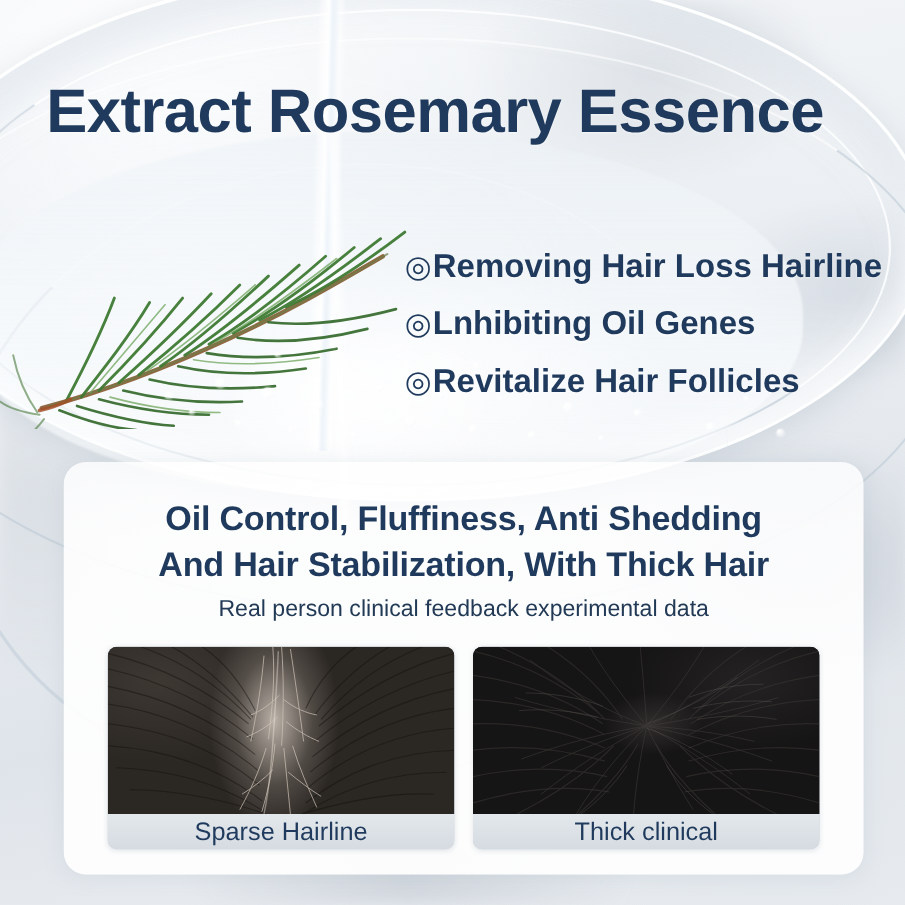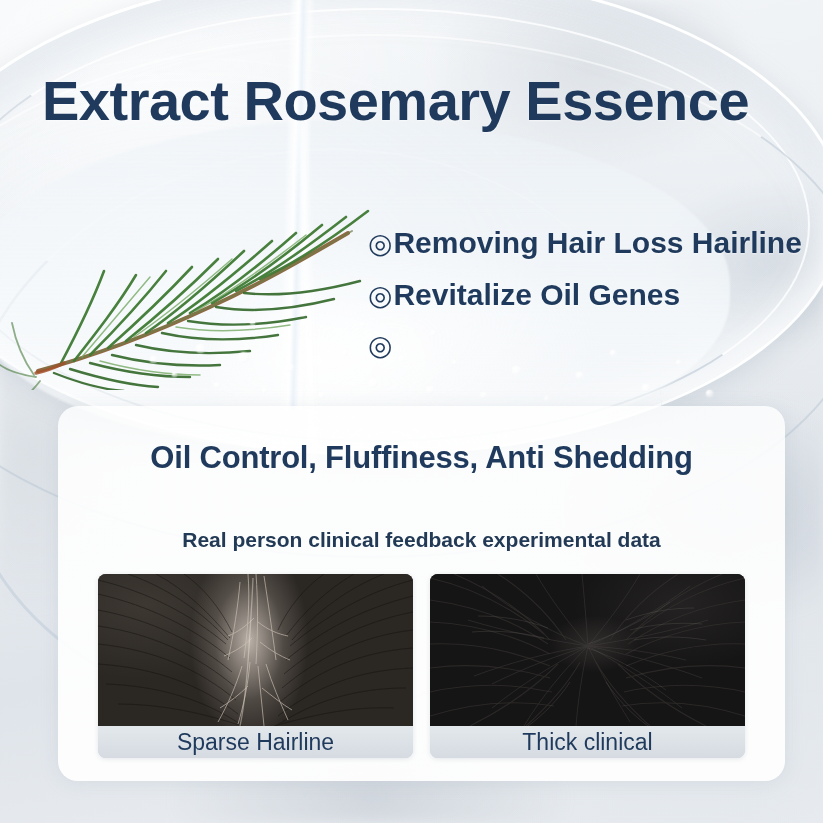--- a/index.html
+++ b/index.html
@@ -163,21 +163,21 @@
     left: 0px;
     top: 175px;
     width: 400px;
     height: 215px;
   }
 
   
   .card {
     position: absolute;
     left: 58px;
-    top: 406px;
+    top: 420px;
     width: 727px;
     height: 375px;
     border-radius: 20px;
     background: linear-gradient(180deg, rgba(255,255,255,0.80) 0%, rgba(255,255,255,0.90) 18%, rgba(255,255,255,0.93) 100%);
     box-shadow: 0 2px 18px rgba(150,164,178,0.18);
   }
 
   
   .title {
     position: absolute;
@@ -227,21 +227,21 @@
     line-height: 1.34;
     letter-spacing: -0.2px;
   }
   .subhead {
     position: absolute;
     left: 0;
     right: 0;
     top: 122px;
     text-align: center;
     font-size: 21px;
-    font-weight: bold;
+    font-weight: normal;
     color: #223a55;
   }
 
   
   .panels {
     position: absolute;
     left: 40px;
     top: 168px;
     width: 647px;
     display: flex;
@@ -381,31 +381,33 @@
 
   <div class="title">Extract Rosemary Essence</div>
 
   <div class="bullets">
     <div class="bullet">
       <span class="mark">◎</span>
       <span>Removing Hair Loss Hairline</span>
     </div>
     <div class="bullet">
       <span class="mark">◎</span>
-      <span>Revitalize Oil Genes</span>
+      <span>Lnhibiting Oil Genes</span>
     </div>
     <div class="bullet">
       <span class="mark">◎</span>
+      <span>Revitalize Hair Follicles</span>
     </div>
   </div>
 
   <div class="card">
 
     <div class="headline">
       <div>Oil Control, Fluffiness, Anti Shedding</div>
+      <div>And Hair Stabilization, With Thick Hair</div>
     </div>
 
     <div class="subhead">Real person clinical feedback experimental data</div>
 
     <div class="panels">
 
       <div class="panel">
         <div class="photo sparse">
           <svg class="strands" viewBox="0 0 315 152" preserveAspectRatio="none">
             <g stroke="#15120f" stroke-width="1" fill="none" opacity="0.55">

